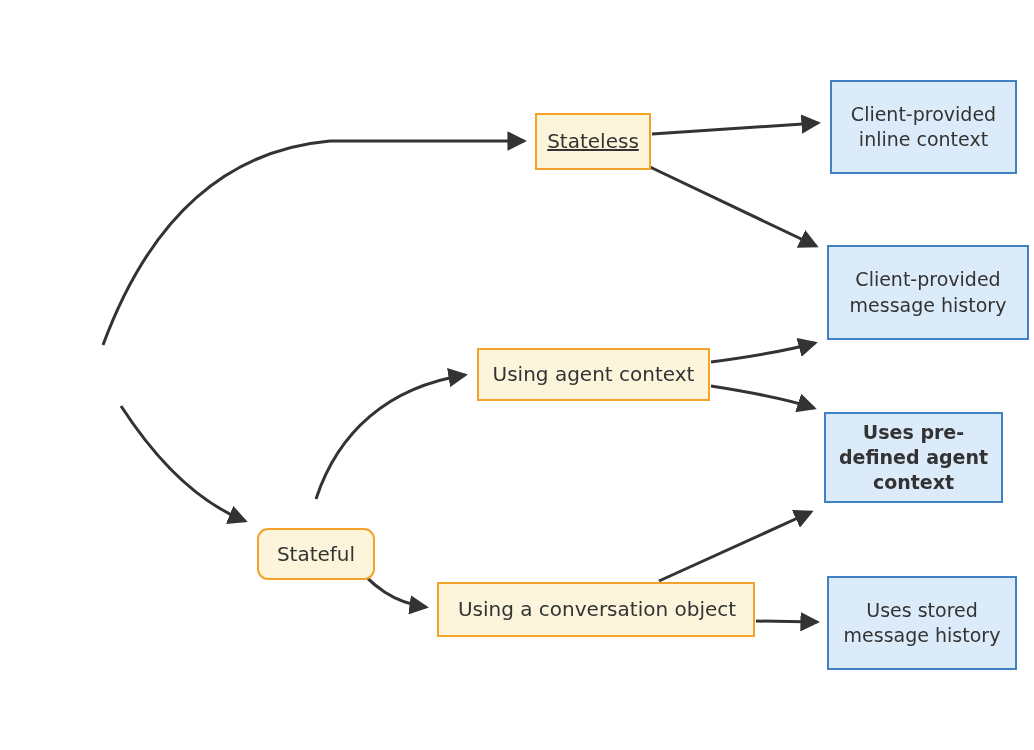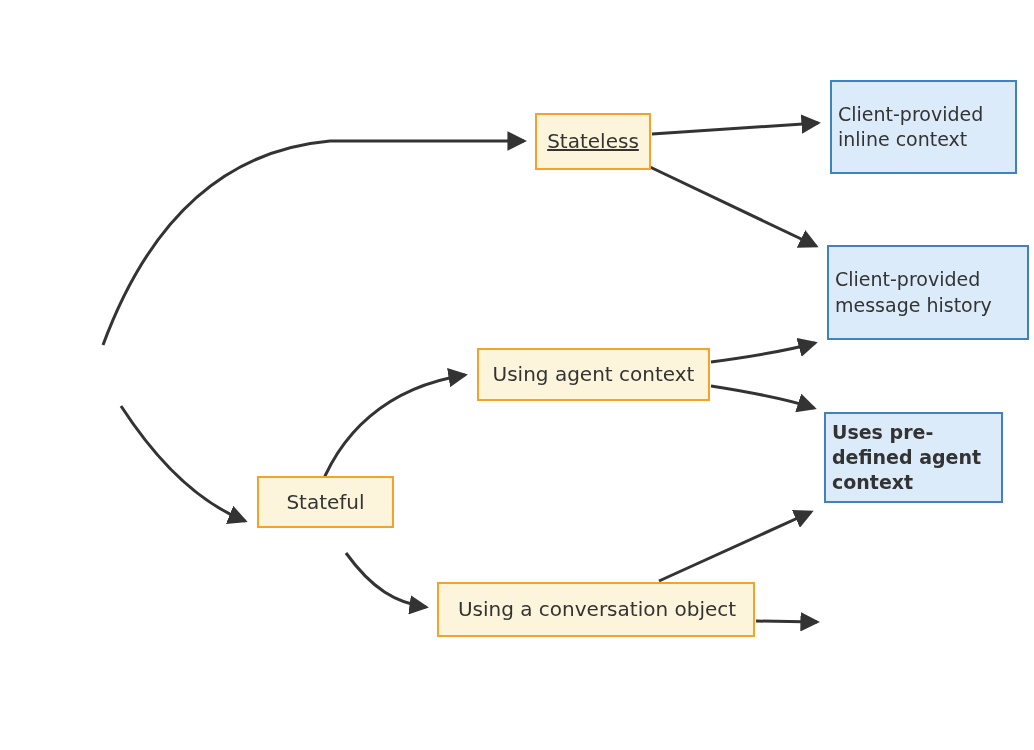--- a/index.html
+++ b/index.html
@@ -24,20 +24,21 @@
     fill: none;
     stroke: #333333;
     stroke-width: 3;
   }
   .node {
     position: absolute;
     box-sizing: border-box;
     display: flex;
     align-items: center;
     justify-content: center;
+    text-align: center;
     color: #333333;
     line-height: 1.32;
     padding: 2px 6px;
   }
   .node.branch {
     background: #fcf5dc;
     border: 2px solid #f4a229;
     font-size: 20px;
   }
   .node.leaf {
@@ -50,21 +51,21 @@
     border: 1px solid #2f3d9e;
     border-radius: 9px;
     color: #ffffff;
     font-weight: bold;
     font-size: 20px;
     box-shadow: 0 2px 3px rgba(0,0,0,0.25);
   }
   
   #n-modes        { left: 12px;  top: 346px; width: 173px; height: 59px; }
   #n-stateless    { left: 535px; top: 113px; width: 116px; height: 57px; text-decoration: underline; }
-  #n-stateful     { left: 257px; top: 476px; width: 137px; height: 52px; }
+  #n-stateful     { left: 257px; top: 528px; width: 118px; height: 52px; border-radius: 11px; }
   #n-agentctx     { left: 477px; top: 348px; width: 233px; height: 53px; }
   #n-convobj      { left: 437px; top: 582px; width: 318px; height: 55px; padding-left: 8px; }
   #n-inlinectx    { left: 830px; top: 80px;  width: 187px; height: 94px; }
   #n-msghistory   { left: 827px; top: 245px; width: 202px; height: 95px; }
   #n-predefined   { left: 824px; top: 412px; width: 179px; height: 91px; font-weight: bold; }
   #n-storedhist   { left: 827px; top: 576px; width: 190px; height: 94px; }
 </style>
 </head>
 <body>
 
@@ -110,14 +111,17 @@
   </div>
 
   <div class="node leaf" id="n-msghistory">
     <span>Client-provided message history</span>
   </div>
 
   <div class="node leaf" id="n-predefined">
     <span>Uses pre-defined agent context</span>
   </div>
 
+  <div class="node leaf" id="n-storedhist">
+    <span>Uses stored message history</span>
+  </div>
 
 </div>
 
 </body></html>

